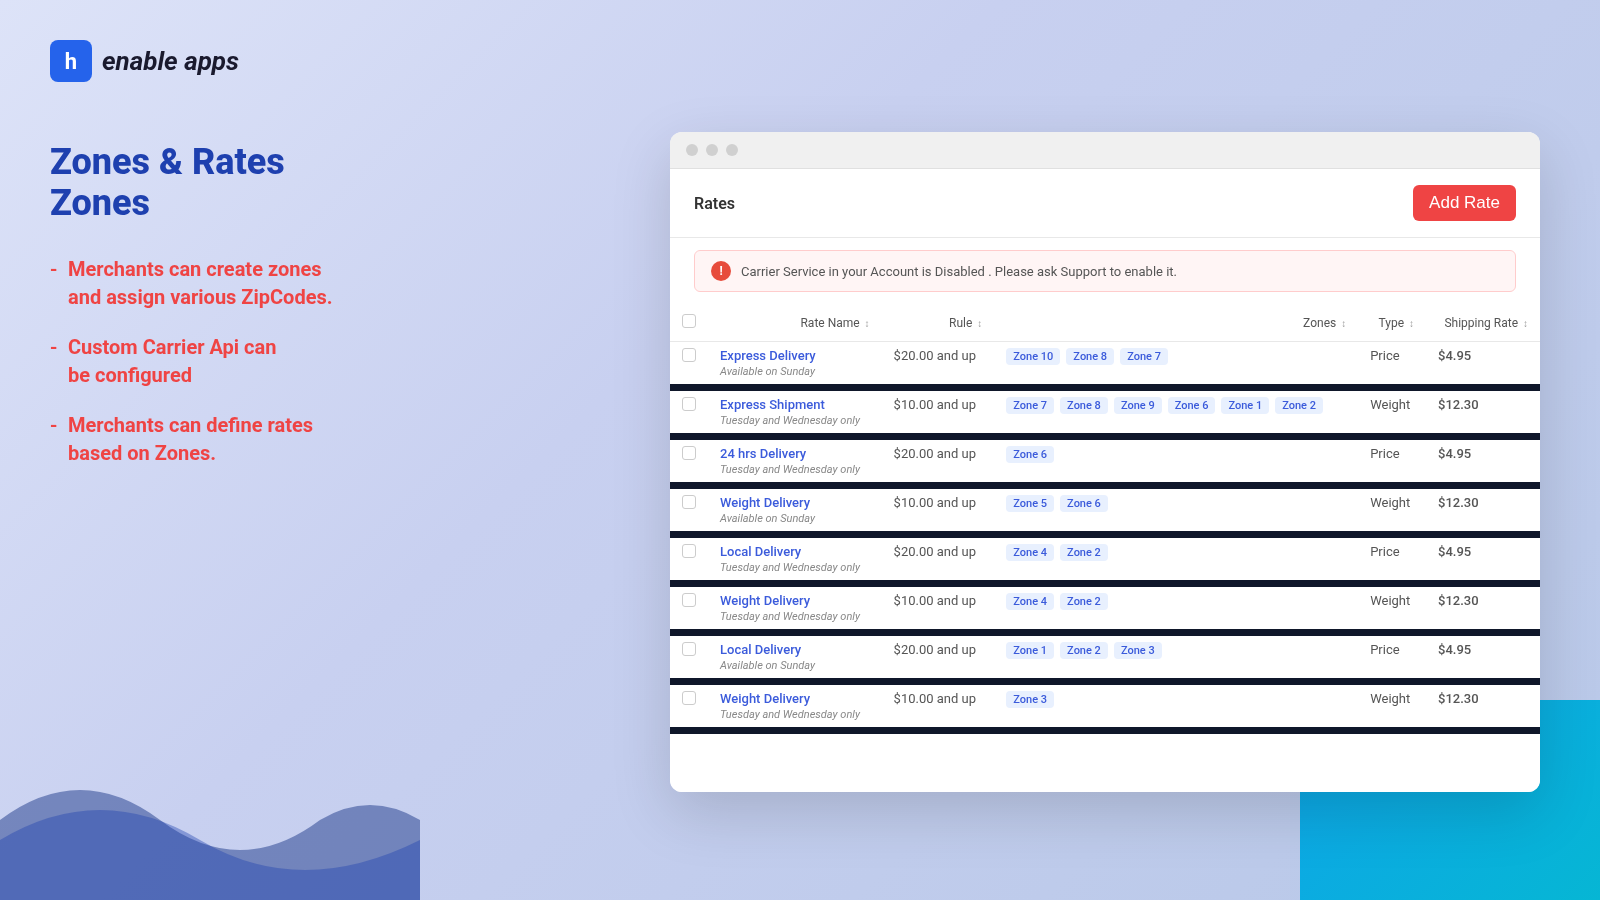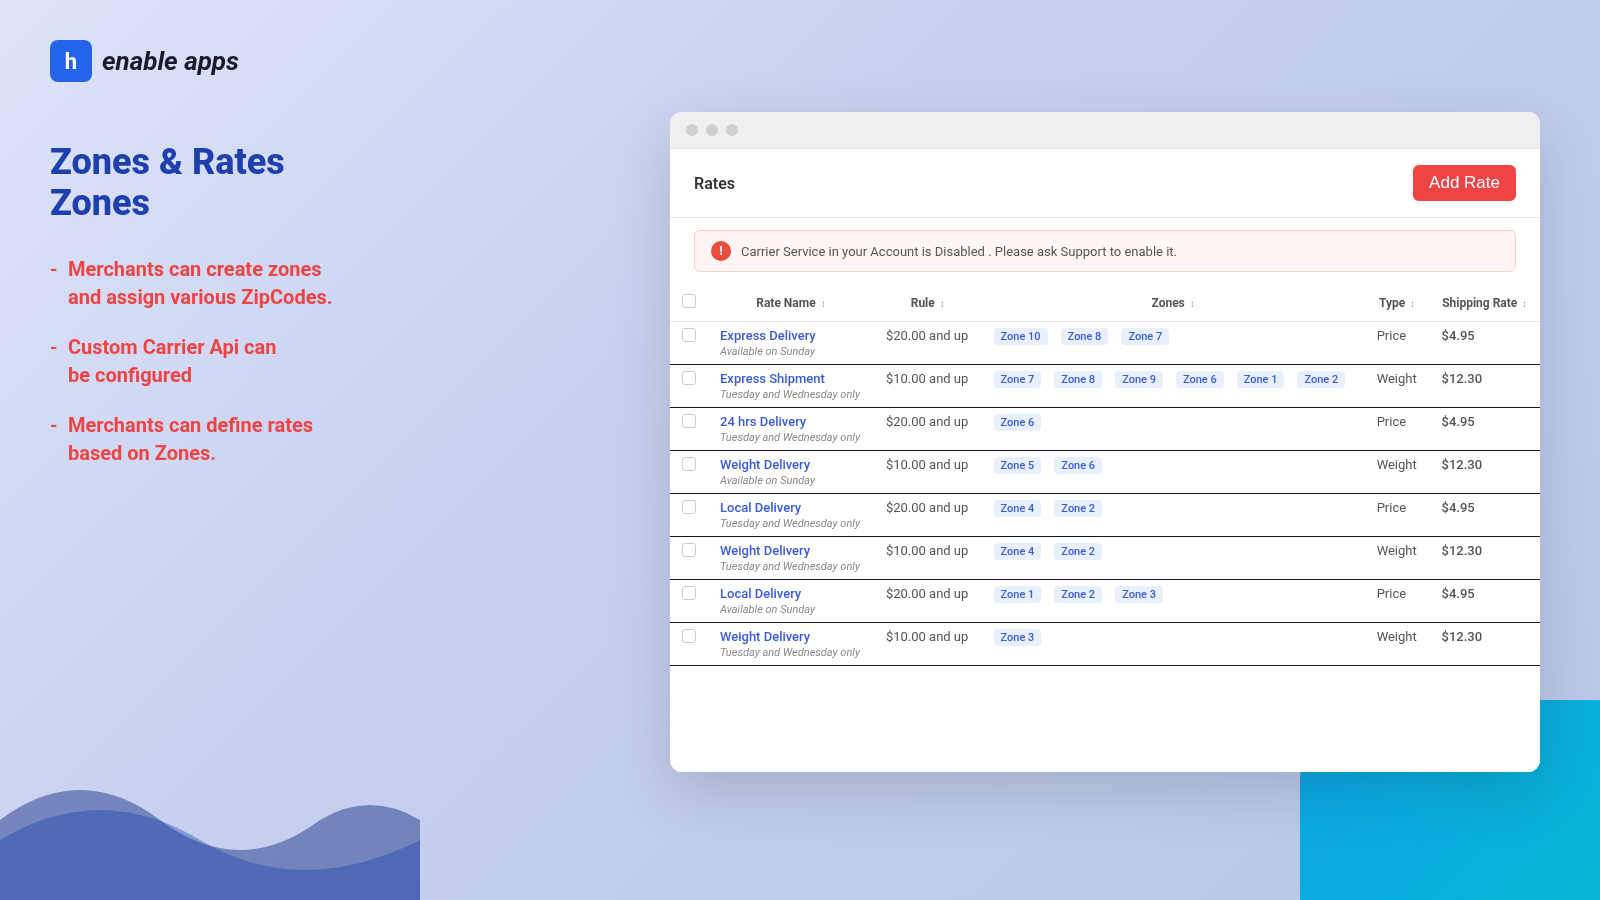--- a/index.html
+++ b/index.html
@@ -77,21 +77,21 @@
       left: 0;
       width: 420px;
       height: 160px;
       overflow: hidden;
     }
 
     
     .browser-window {
       position: absolute;
       right: 60px;
-      top: 112px;
+      top: 132px;
       width: 870px;
       height: 660px;
       background: #f8f9fa;
       border-radius: 12px;
       box-shadow: 0 20px 60px rgba(0,0,0,0.15);
       overflow: hidden;
       display: flex;
       flex-direction: column;
     }
 
@@ -166,39 +166,39 @@
       color: #555;
     }
 
     
     .rates-table {
       width: 100%;
       border-collapse: collapse;
       margin-top: 8px;
     }
     .rates-table th {
-      text-align: center;
+      text-align: right;
       padding: 10px 12px;
       font-size: 12px;
-      font-weight: 700;
+      font-weight: 400;
       color: #555;
       border-bottom: 1px solid #e8e8e8;
       white-space: nowrap;
     }
     .rates-table th .sort-icon {
       display: inline-block;
       font-size: 10px;
       color: #999;
       margin-left: 2px;
     }
     .rates-table td {
       padding: 6px 12px;
       font-size: 13px;
       color: #555;
-      border-bottom: 1px solid #0f172a;
+      border-bottom: 7px solid #0f172a;
       vertical-align: top;
     }
     .rate-name-link {
       color: #3b5bdb;
       font-weight: 500;
       font-size: 13px;
       display: block;
     }
     .rate-sub {
       color: #888;
@@ -213,21 +213,21 @@
       border-radius: 4px;
       padding: 2px 7px;
       font-size: 11px;
       font-weight: 500;
       margin-right: 3px;
       margin-bottom: 2px;
     }
     .zones-cell {
       display: flex;
       flex-wrap: wrap;
-      gap: 10px;
+      gap: 3px;
     }
     .checkbox-cell {
       width: 32px;
     }
     .checkbox-placeholder {
       width: 14px; height: 14px;
       border: 1.5px solid #ccc;
       border-radius: 3px;
       display: inline-block;
     }

